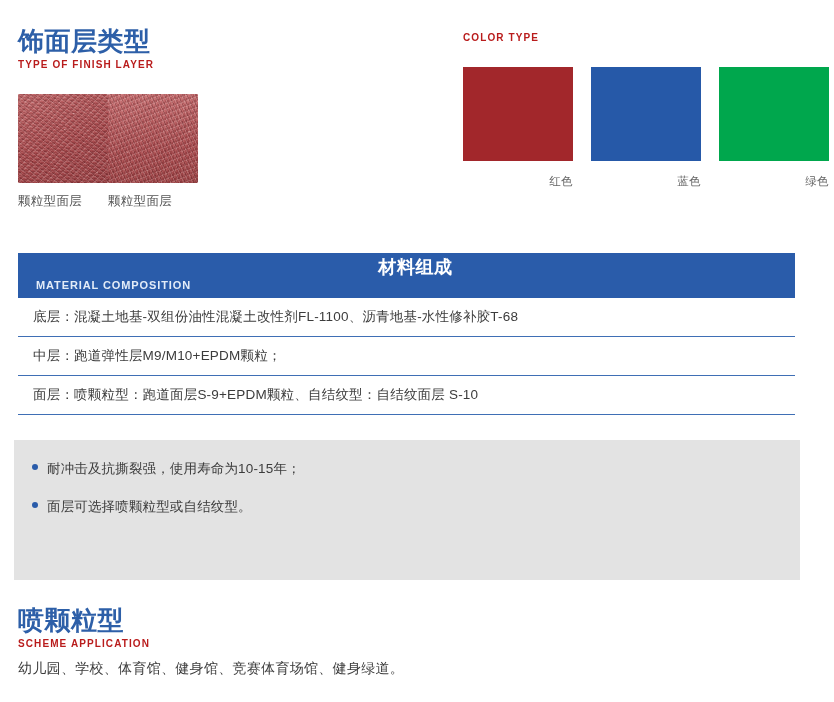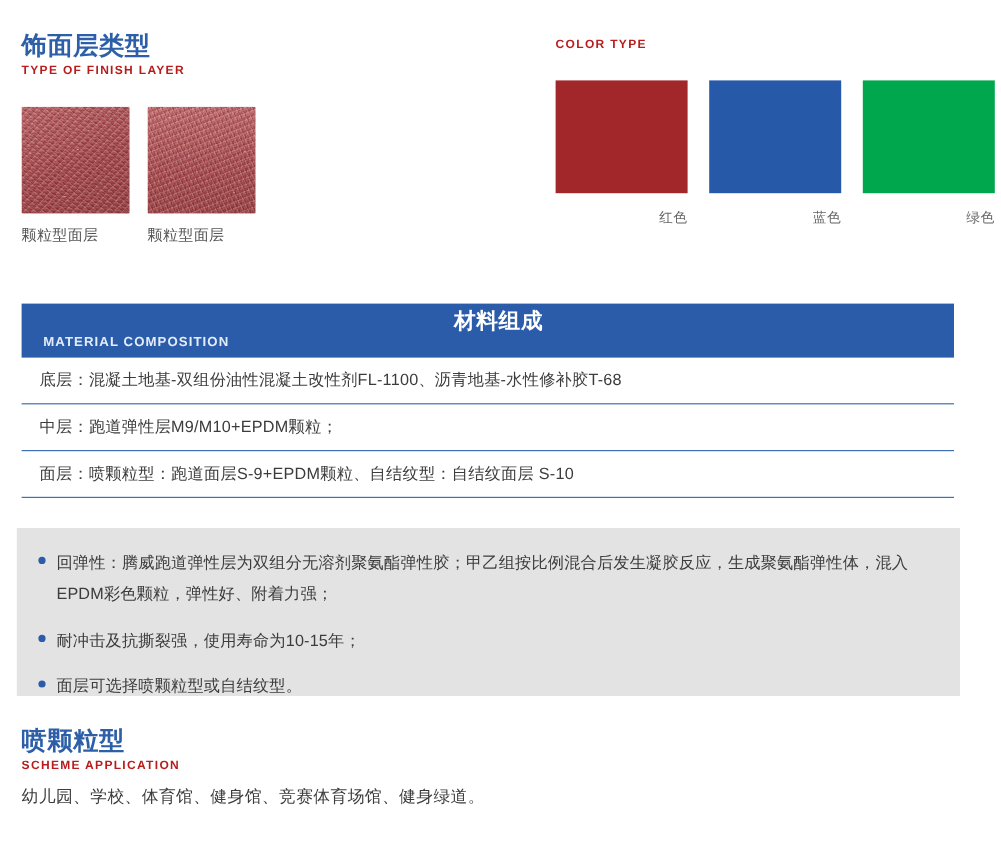--- a/index.html
+++ b/index.html
@@ -11,42 +11,42 @@
     width: 834px;
     height: 702px;
     position: relative;
     font-family: "Liberation Sans", "DejaVu Sans", sans-serif;
     color: #3c3c3c;
     overflow: hidden;
   }
 
   
   .sec-title {
-    font-size: 21px;
+    font-size: 26px;
     font-weight: bold;
     color: #2d5fa8;
     letter-spacing: 0.5px;
     line-height: 1.05;
     margin: 0;
   }
   .sec-sub {
     font-size: 10px;
     color: #b91c1c;
     letter-spacing: 1.1px;
     margin: 5px 0 0 0;
     line-height: 1;
     font-weight: bold;
   }
 
   
   .top-left  { position: absolute; left: 18px; top: 28px; width: 400px; }
   .top-right { position: absolute; left: 463px; top: 28px; width: 360px; }
 
   .thumb-row { display: flex; margin-top: 24px; }
-  .thumb-cell { margin-right: 15px; }
+  .thumb-cell { }
   .thumb {
     width: 90px;
     height: 89px;
     border-radius: 1px;
     position: relative;
     overflow: hidden;
     background-color: #b2595b;
     background-image:
       radial-gradient(ellipse 2px 1px at 12% 18%, rgba(255,225,220,.75), transparent 60%),
       radial-gradient(ellipse 2px 1px at 34% 8%,  rgba(120,30,35,.80), transparent 60%),
@@ -234,24 +234,20 @@
 
 <div class="comp-list">
   <div class="comp-row">底层：混凝土地基-双组份油性混凝土改性剂FL-1100、沥青地基-水性修补胶T-68</div>
   <div class="comp-row">中层：跑道弹性层M9/M10+EPDM颗粒；</div>
   <div class="comp-row">面层：喷颗粒型：跑道面层S-9+EPDM颗粒、自结纹型：自结纹面层 S-10</div>
 </div>
 
 <div class="feature-box">
   <div class="feature-item">
     <span class="bullet"></span>
-    <span class="feature-text">回弹性：腾威跑道弹性层为双组分无溶剂聚氨酯弹性胶；甲乙组按比例混合后发生凝胶反应，生成聚氨酯弹性体，混入EPDM彩色颗粒，弹性好、附着力强；</span>
-  </div>
-  <div class="feature-item">
-    <span class="bullet"></span>
     <span class="feature-text">耐冲击及抗撕裂强，使用寿命为10-15年；</span>
   </div>
   <div class="feature-item">
     <span class="bullet"></span>
     <span class="feature-text">面层可选择喷颗粒型或自结纹型。</span>
   </div>
 </div>
 
 <div class="scheme">
   <h2 class="sec-title">喷颗粒型</h2>

